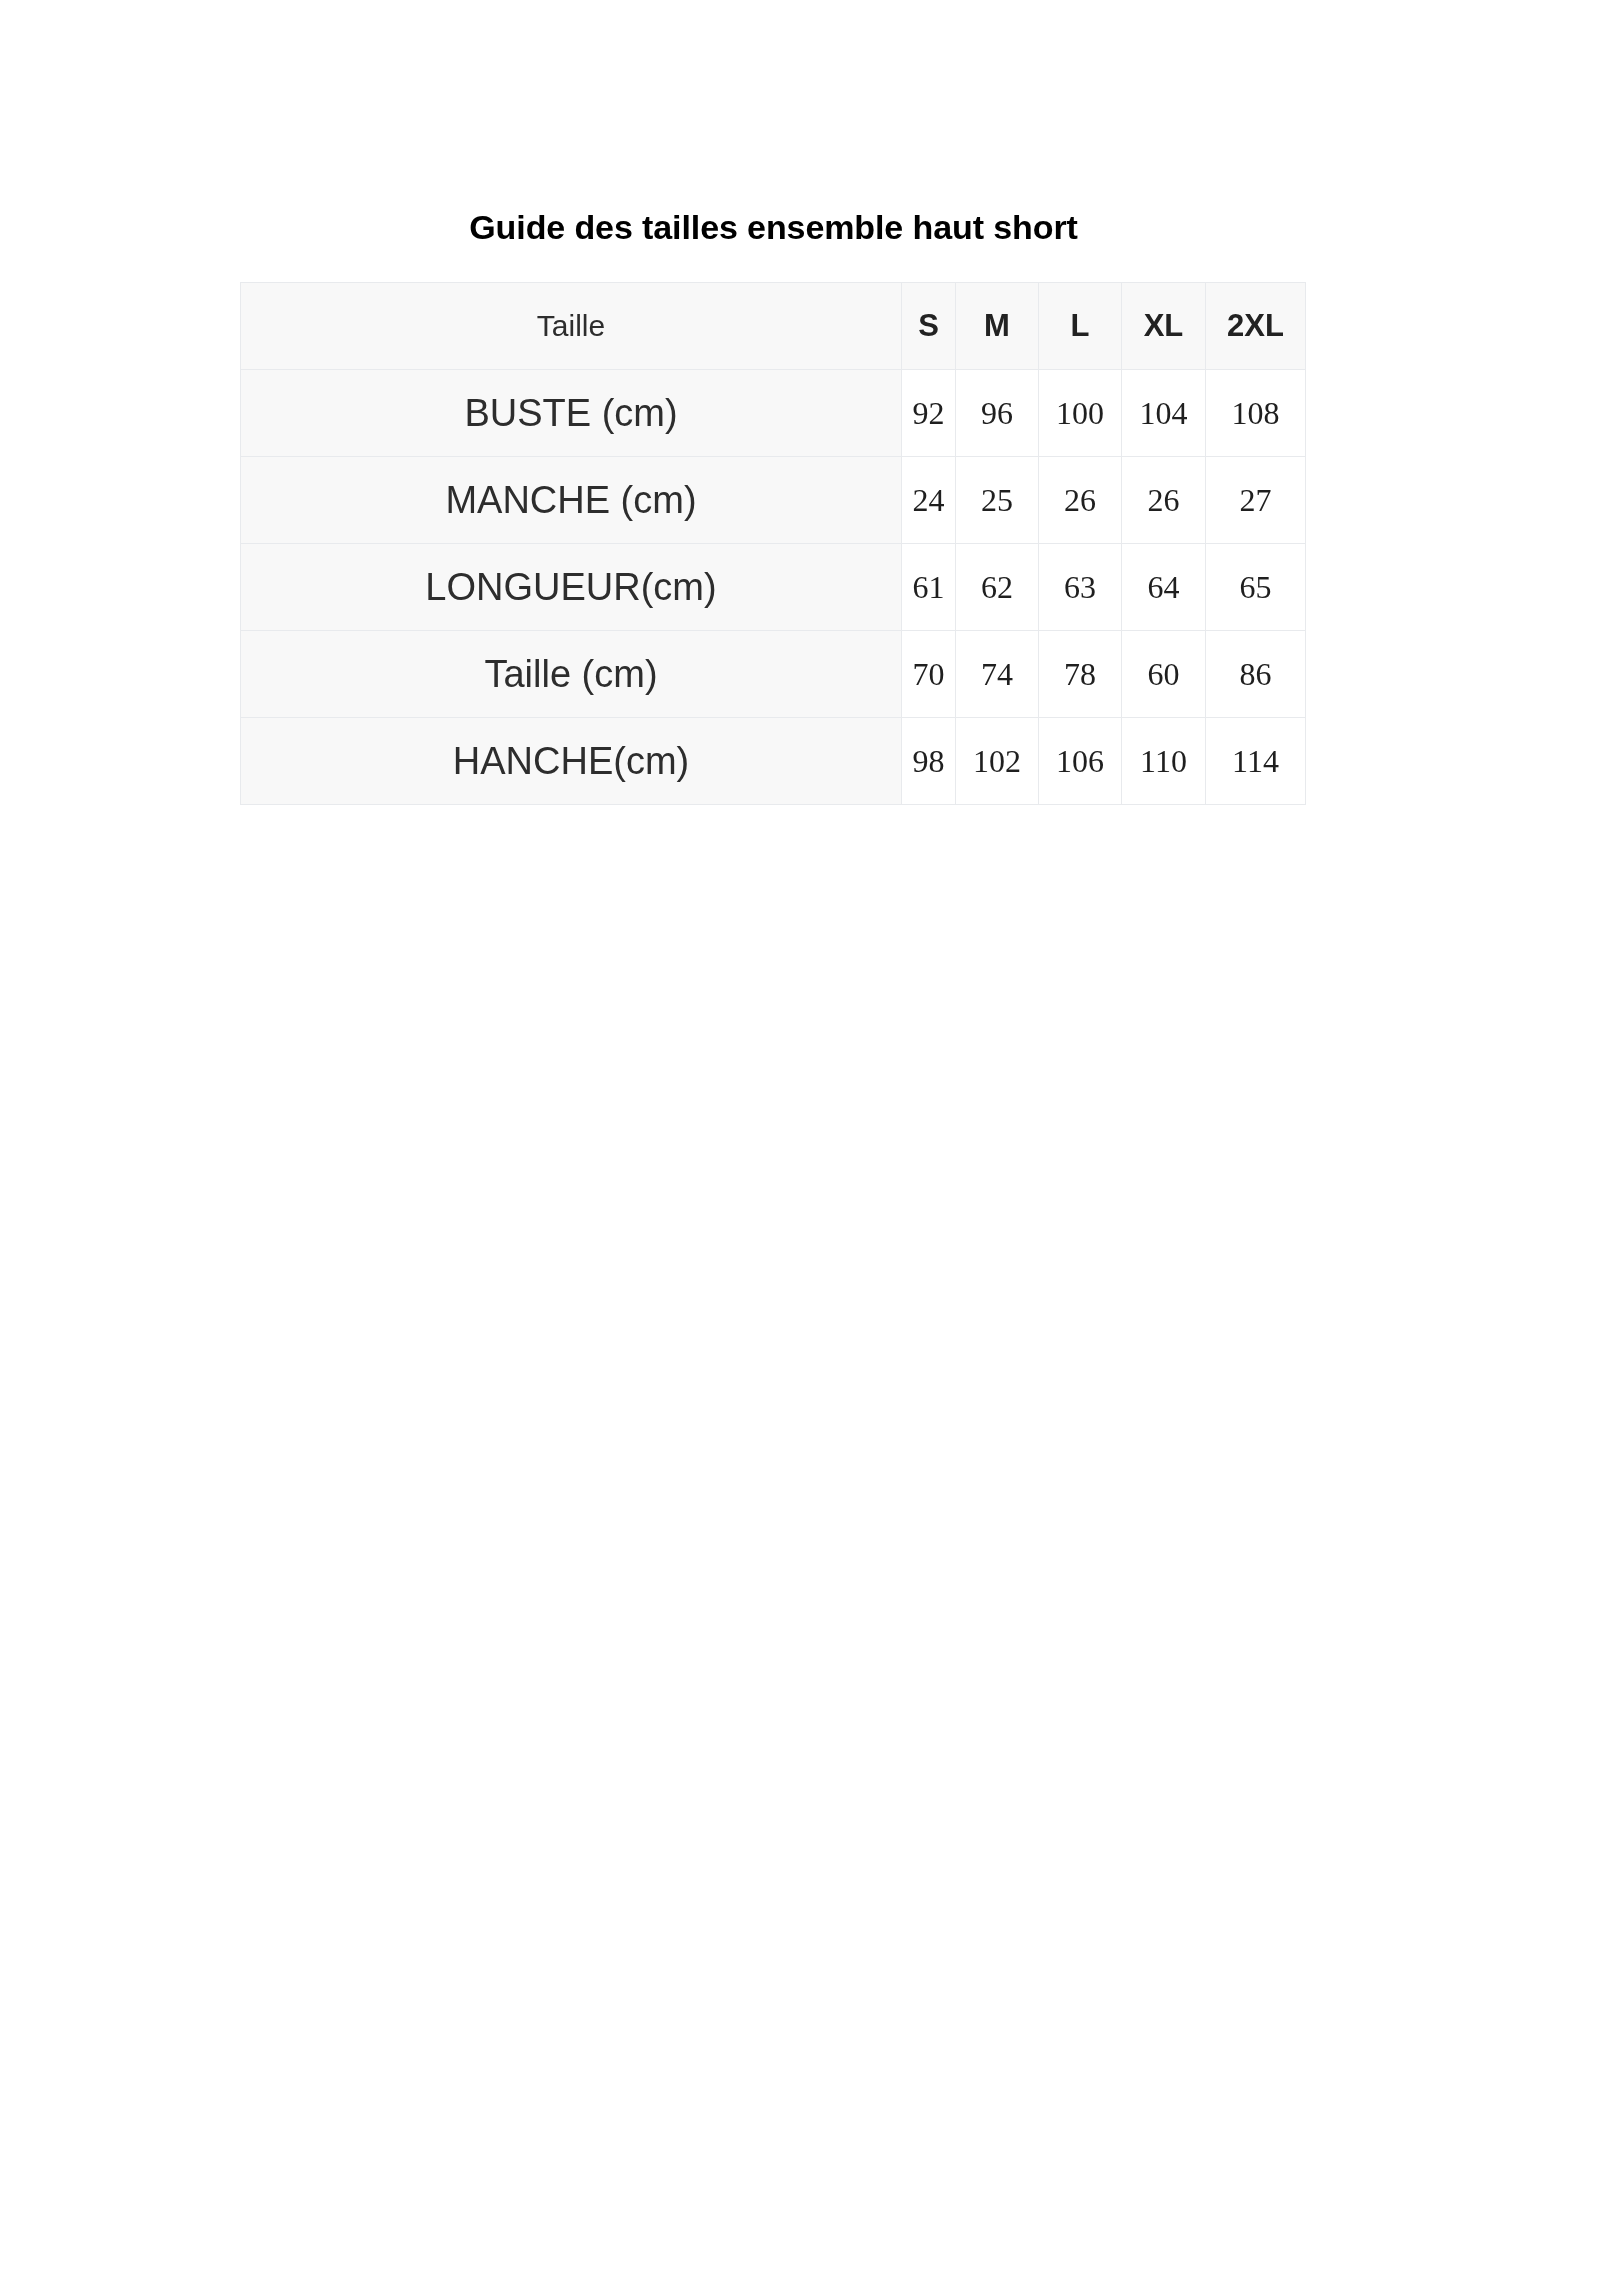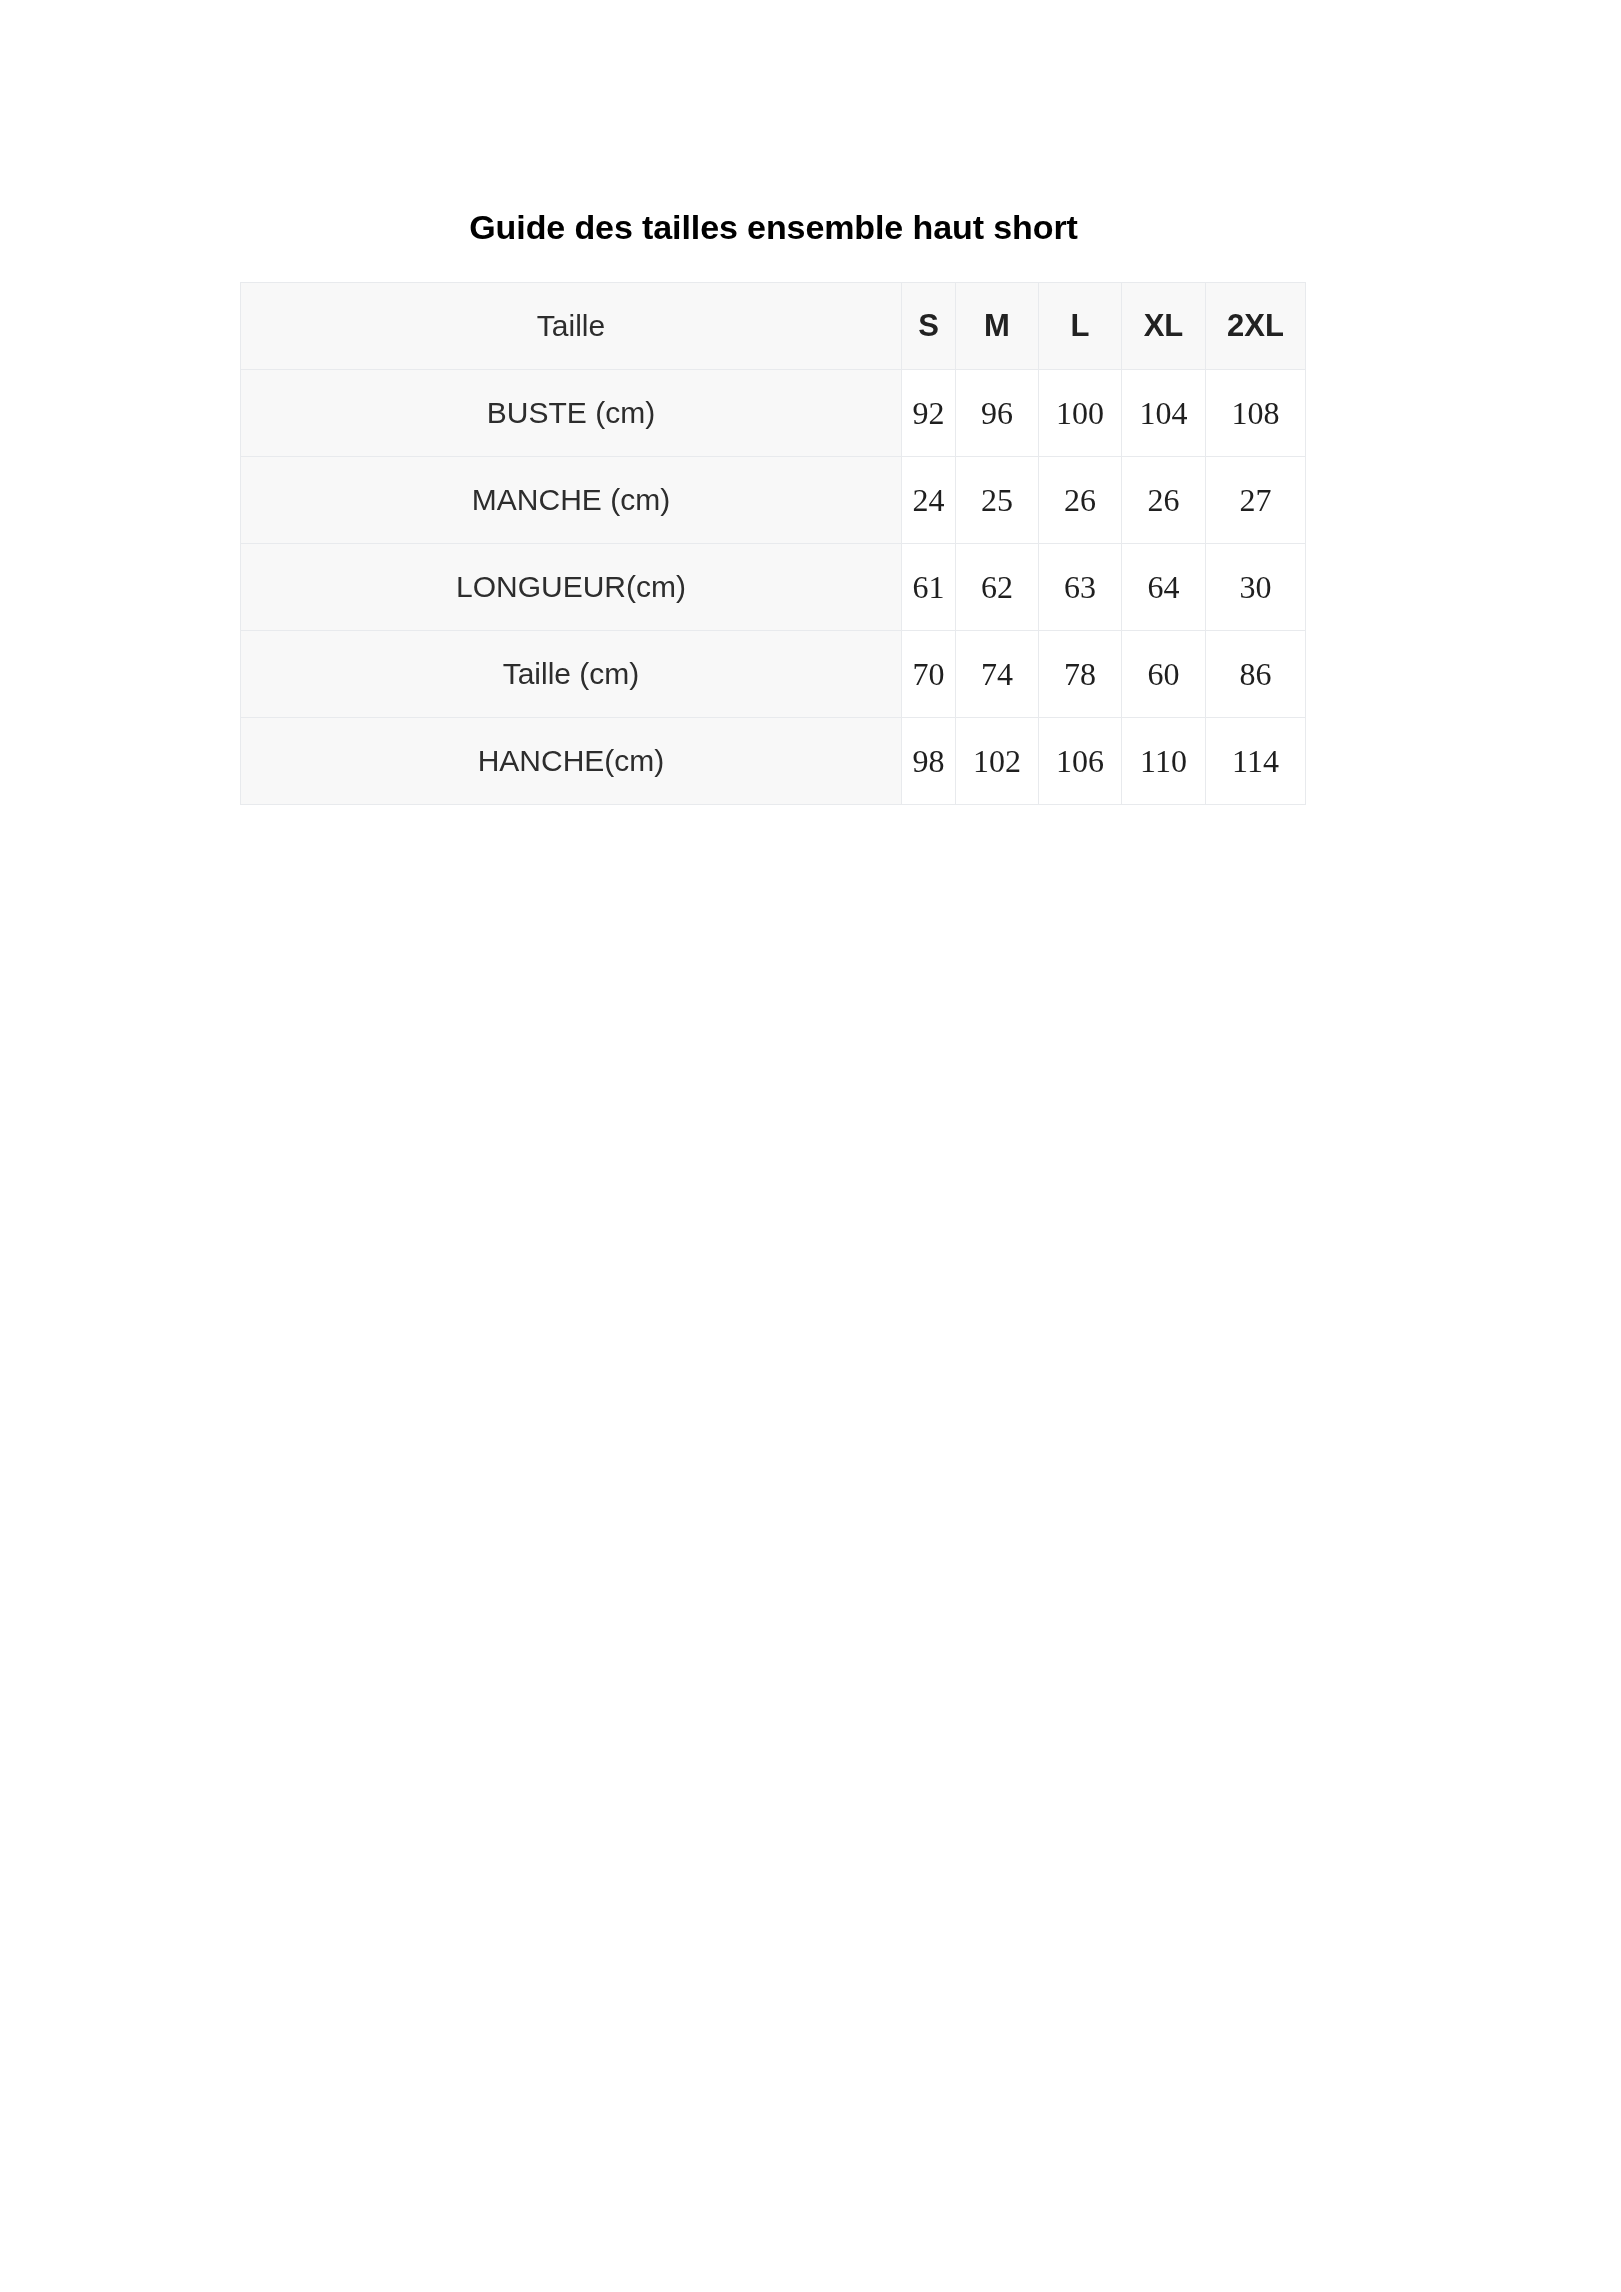--- a/index.html
+++ b/index.html
@@ -61,21 +61,21 @@
   .col-label { width: 661px; }
   .col-s     { width: 54px; }
   .col-m     { width: 83px; }
   .col-l     { width: 83px; }
   .col-xl    { width: 84px; }
   .col-2xl   { width: 100px; }
 
   .cell-label {
     background: #f8f8f8;
     font-family: "Liberation Sans", sans-serif;
-    font-size: 30px;
+    font-size: 38px;
     font-weight: normal;
     color: #2d2d2d;
     text-align: center;
     white-space: nowrap;
   }
 
   
   .hdr .cell-label {
     background: #f8f8f8;
     font-size: 30px;
@@ -144,21 +144,21 @@
         <td class="cell-size">26</td>
         <td class="cell-size">26</td>
         <td class="cell-size">27</td>
       </tr>
       <tr>
         <td class="cell-label">LONGUEUR(cm)</td>
         <td class="cell-size">61</td>
         <td class="cell-size">62</td>
         <td class="cell-size">63</td>
         <td class="cell-size">64</td>
-        <td class="cell-size">30</td>
+        <td class="cell-size">65</td>
       </tr>
       <tr>
         <td class="cell-label">Taille (cm)</td>
         <td class="cell-size">70</td>
         <td class="cell-size">74</td>
         <td class="cell-size">78</td>
         <td class="cell-size">60</td>
         <td class="cell-size">86</td>
       </tr>
       <tr>

